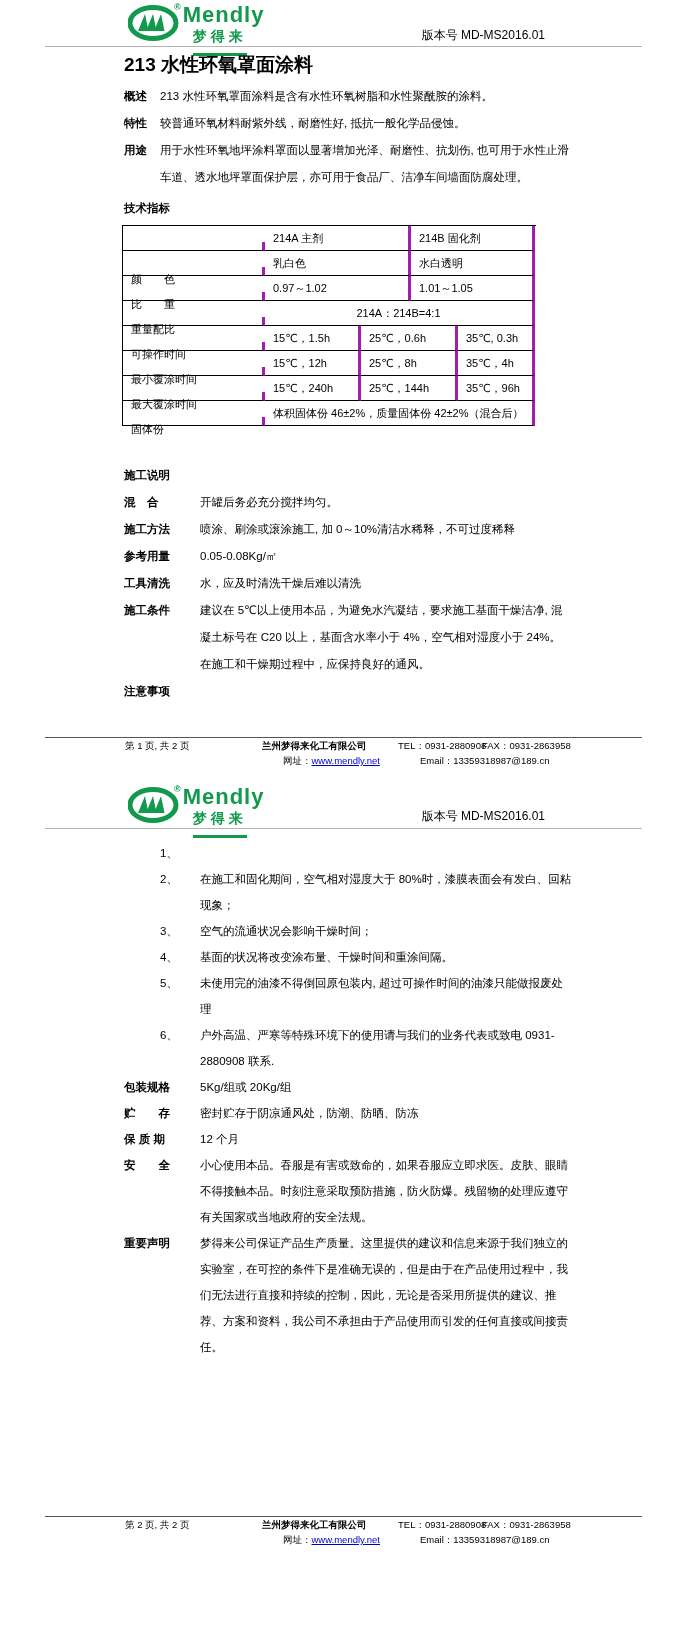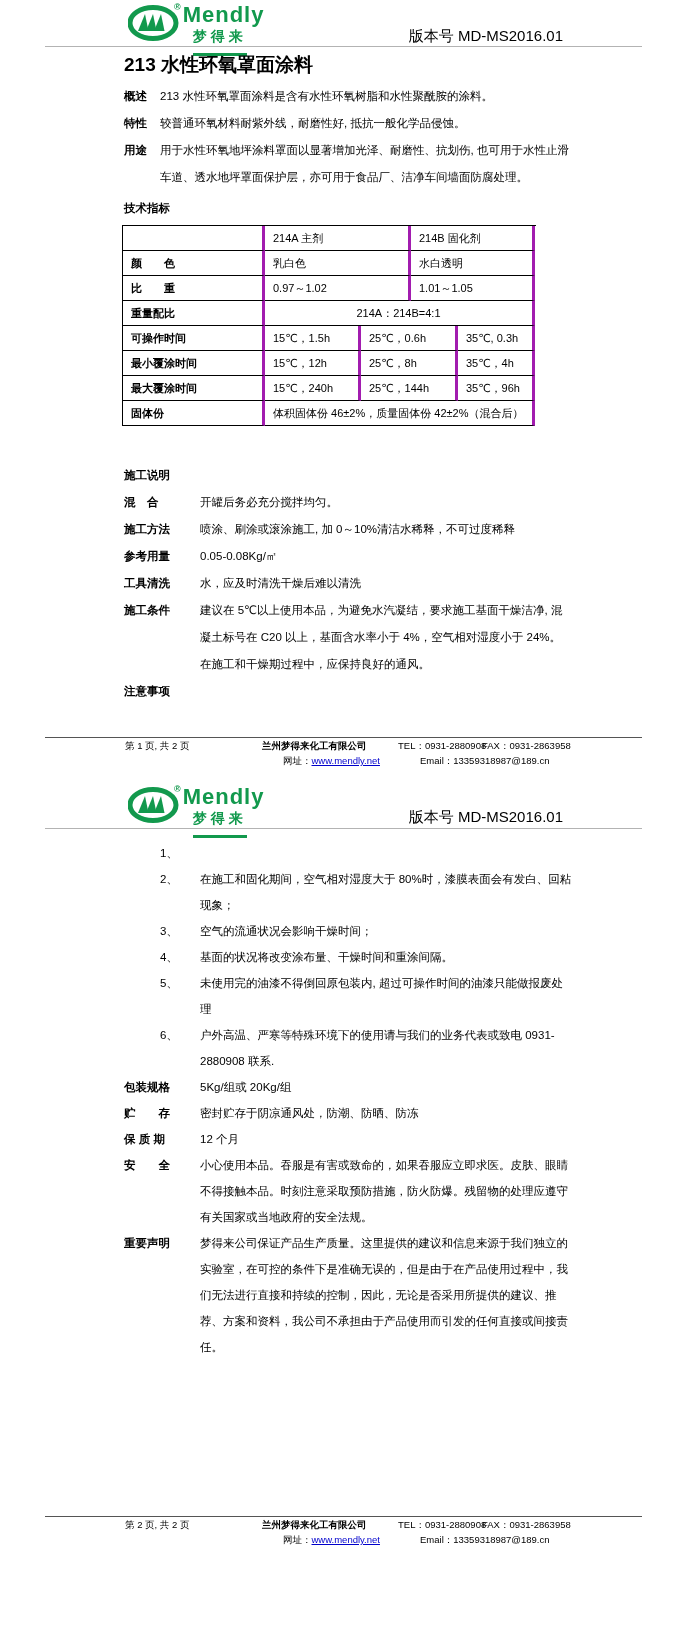--- a/index.html
+++ b/index.html
@@ -9,41 +9,41 @@
   
   .logo{position:absolute;display:flex;align-items:flex-start;}
   .logo svg{display:block;}
   .logo .reg{color:#12994d;font-size:9px;font-weight:bold;margin:-2px 2px 0 -6px;}
   .logo-text{display:flex;flex-direction:column;line-height:1;}
   .brand{color:#12994d;font-weight:bold;font-size:22px;letter-spacing:1px;}
   .brand-cn{color:#12994d;font-weight:bold;font-size:14px;letter-spacing:4px;
             margin:3px 0 0 10px;display:inline-block;border-bottom:3px solid #12994d;
             padding-bottom:10px;align-self:flex-start;}
 
-  .version{position:absolute;right:124px;font-size:15px;color:#000;}
+  .version{position:absolute;right:142px;font-size:12px;color:#000;}
 
   .rule{position:absolute;left:45px;right:45px;height:1px;background:#b3b3b3;}
   .rule.dark{background:#555;}
 
   
   .title{position:absolute;top:52px;left:124px;font-size:19px;font-weight:bold;}
   .p1-body{position:absolute;top:83px;left:124px;width:448px;font-size:11.5px;line-height:27px;}
   .row{display:flex;}
   .lbl{font-weight:bold;flex:0 0 36px;}
   .lbl.wide{flex:0 0 76px;}
   .txt{flex:1;}
   .sec-head{font-weight:bold;}
 
   
   .tbl{margin-top:3px;width:413px;border-left:1px solid #000;border-top:1px solid #000;
        font-size:11px;margin-left:-2px;}
   .trow{display:flex;height:25px;line-height:24px;}
   .tc{border-right:3px solid #a21caf;border-bottom:1px solid #000;padding-left:8px;
       box-sizing:border-box;white-space:nowrap;}
-  .tc.b{font-weight:bold;}
+  .tc.b{font-weight:normal;margin-top:16px;}
   .w-c0{width:142px;}
   .w-2a{width:146px;} .w-2b{width:124px;}
   .w-3a{width:96px;}  .w-3b{width:97px;} .w-3c{width:77px;}
   .w-span{width:270px;}
   .tc.center{text-align:center;padding-left:0;}
 
   .mt-tech{margin-top:4px;}
   .mt-table-after{margin-top:36px;}
 
   

